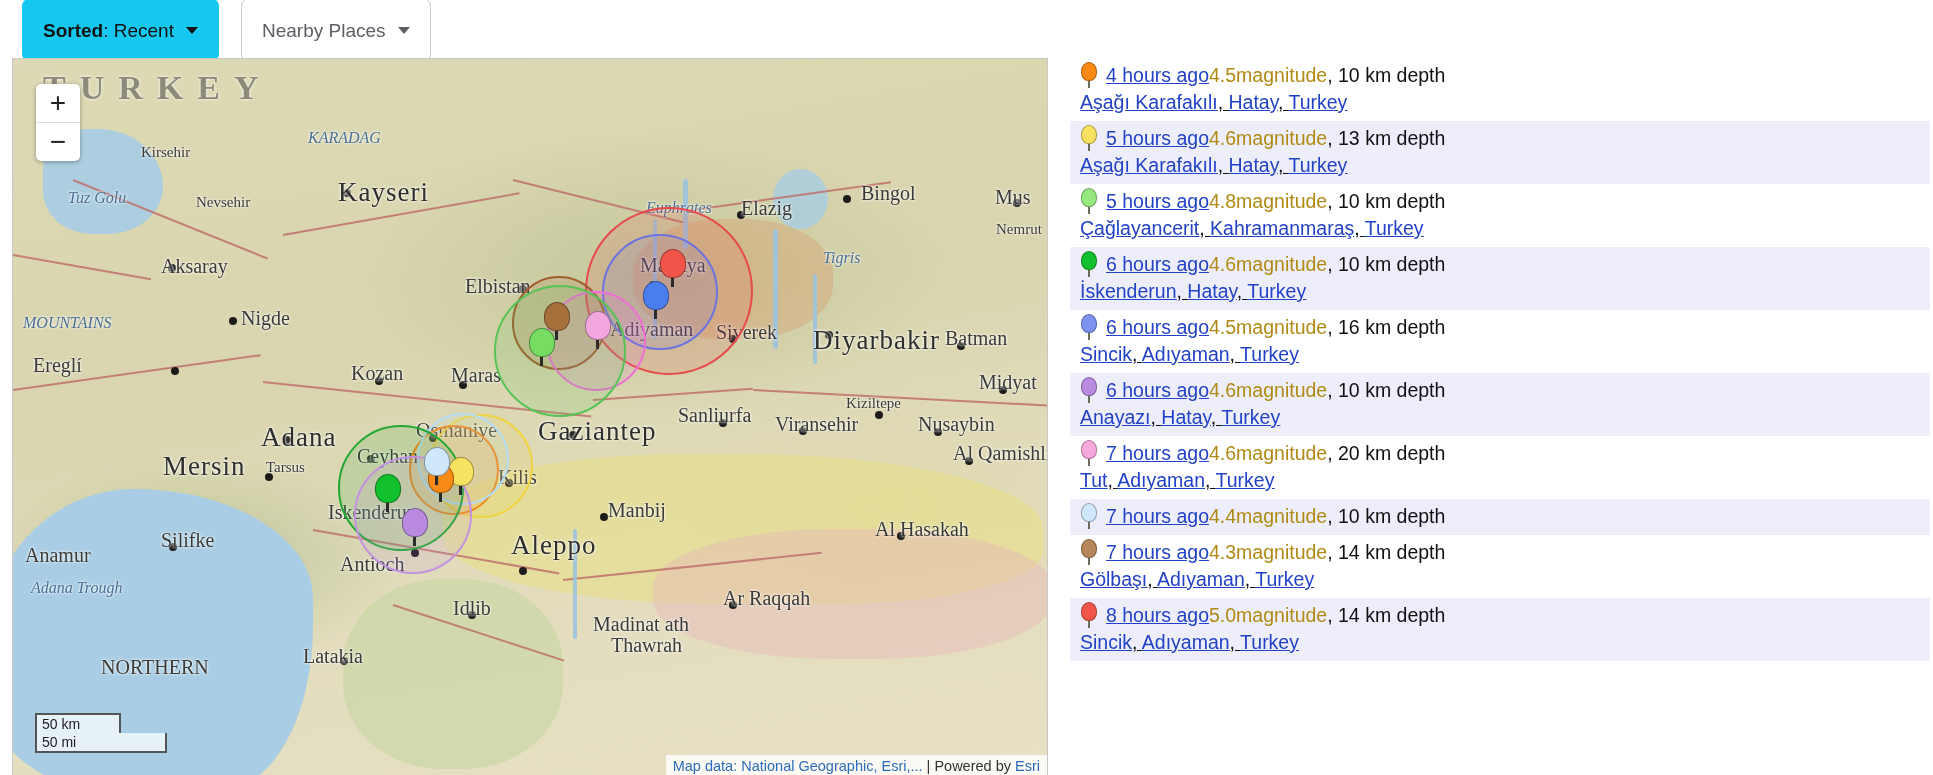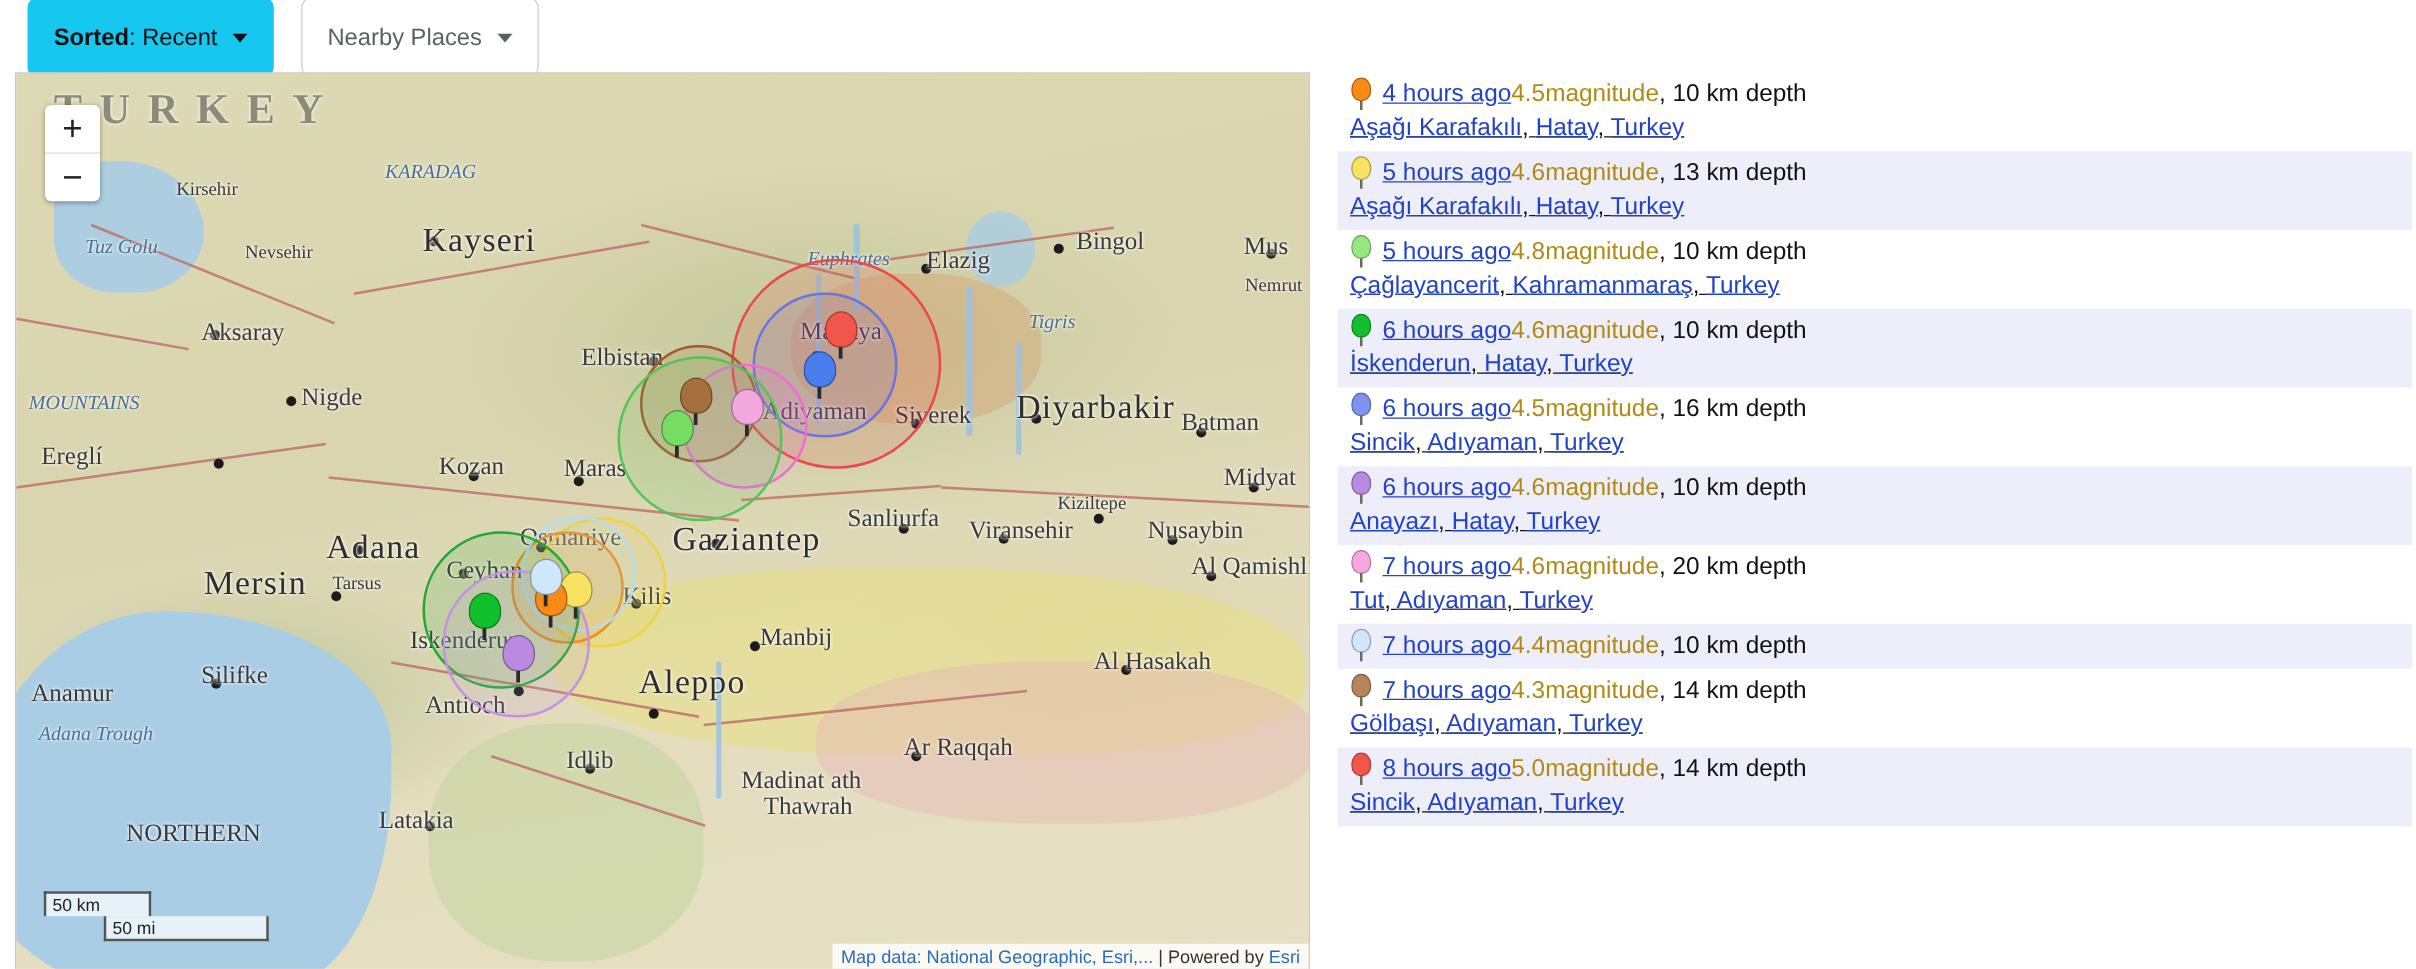--- a/index.html
+++ b/index.html
@@ -61,21 +61,21 @@
   .zoomctl{position:absolute;left:23px;top:25px;width:44px;background:#fff;border-radius:5px;
            box-shadow:0 1px 4px rgba(0,0,0,.35);overflow:hidden;z-index:20;}
   .zoomctl div{height:38px;display:flex;align-items:center;justify-content:center;font-size:28px;
                color:#222;cursor:pointer;font-family:"Liberation Sans",sans-serif;}
   .zoomctl div:first-child{border-bottom:1px solid #dcdcdc;}
 
   .scalebar{position:absolute;left:22px;bottom:24px;z-index:20;font-size:14px;color:#222;
             font-family:"Liberation Sans",sans-serif;}
   .scalebar .s1,.scalebar .s2{background:rgba(255,255,255,.72);padding:1px 5px;box-sizing:border-box;}
   .scalebar .s1{border-left:2px solid #555;border-top:2px solid #555;border-right:2px solid #555;width:86px;}
-  .scalebar .s2{border-left:2px solid #555;border-bottom:2px solid #555;border-right:2px solid #555;width:132px;margin-left:48px;}
+  .scalebar .s2{border-left:2px solid #555;border-bottom:2px solid #555;border-right:2px solid #555;width:132px;}
 
   .attrib{position:absolute;right:0;bottom:0;background:rgba(255,255,255,.82);font-size:14.5px;
           color:#333;padding:3px 7px;z-index:20;white-space:nowrap;}
   .attrib a{color:#2b6cb8;text-decoration:none;}
 
   
   .list{width:860px;height:722px;overflow:hidden;font-size:0;margin-left:22px;}
   .row{padding:4px 0 5px 0;box-sizing:border-box;}
   .row.alt{background:#eeeefb;}
   .line{font-size:19.5px;line-height:27px;color:#111;white-space:nowrap;}
@@ -186,21 +186,21 @@
           <div class="map-lbl mid" style="left:327px;top:494px">Antioch</div>
           <div class="map-lbl mid" style="left:485px;top:407px">Kilis</div>
           <div class="map-lbl big" style="left:525px;top:357px">Gaziantep</div>
           <div class="map-lbl mid" style="left:665px;top:345px">Sanliurfa</div>
           <div class="map-lbl mid" style="left:762px;top:354px">Viransehir</div>
           <div class="map-lbl sm" style="left:833px;top:336px">Kiziltepe</div>
           <div class="map-lbl mid" style="left:905px;top:354px">Nusaybin</div>
           <div class="map-lbl mid" style="left:940px;top:383px">Al Qamishli</div>
           <div class="map-lbl mid" style="left:966px;top:312px">Midyat</div>
           <div class="map-lbl mid" style="left:932px;top:268px">Batman</div>
-          <div class="map-lbl big" style="left:800px;top:251px">Diyarbakir</div>
+          <div class="map-lbl big" style="left:800px;top:266px">Diyarbakir</div>
           <div class="map-lbl mid" style="left:703px;top:262px">Siverek</div>
           <div class="map-lbl mid" style="left:597px;top:259px">Adiyaman</div>
           <div class="map-lbl mid" style="left:627px;top:195px">Malatya</div>
           <div class="map-lbl mid" style="left:728px;top:138px">Elazig</div>
           <div class="map-lbl mid" style="left:848px;top:123px">Bingol</div>
           <div class="map-lbl mid" style="left:982px;top:127px">Mus</div>
           <div class="map-lbl sm" style="left:983px;top:162px">Nemrut</div>
           <div class="map-lbl mid" style="left:862px;top:459px">Al Hasakah</div>
           <div class="map-lbl mid" style="left:710px;top:528px">Ar Raqqah</div>
           <div class="map-lbl big" style="left:498px;top:471px">Aleppo</div>

